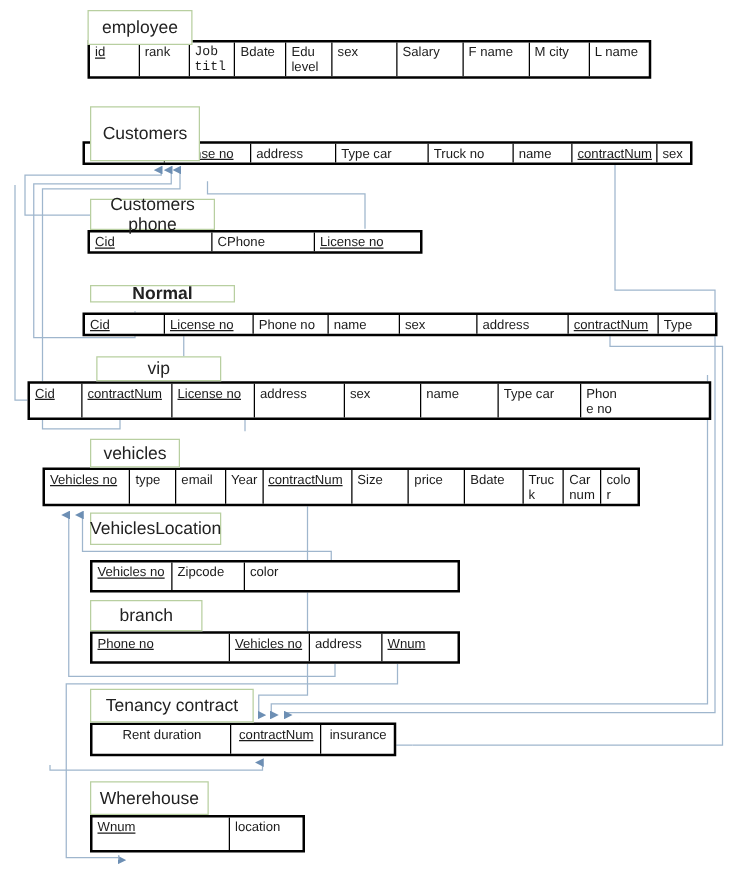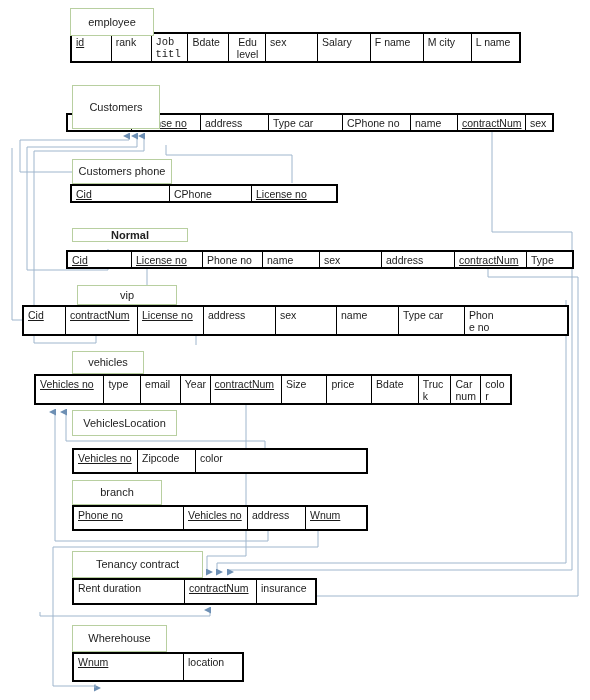--- a/index.html
+++ b/index.html
@@ -33,21 +33,21 @@
   
   .entity {
     position: absolute;
     z-index: 3;
   }
   .ent-title {
     position: absolute;
     box-sizing: border-box;
     border: 1px solid #b8cfa0;
     background: #ffffff;
-    font-size: 11px;
+    font-size: 14px;
     line-height: 1.1;
     color: #222222;
     display: flex;
     align-items: center;
     justify-content: center;
     text-align: center;
     padding: 1px 3px;
     z-index: 4;
   }
   .ent-table {
@@ -124,37 +124,37 @@
     </g>
   </svg>
 
   <div class="entity">
     <div class="ent-title" style="left:70px; top:8px; width:84px; height:28px;">employee</div>
     <div class="ent-table" style="left:70px; top:32px; width:451px; height:31px;">
       <div class="attr" style="width:42px;"><span class="k">id</span></div>
       <div class="attr" style="width:42px;"><span>rank</span></div>
       <div class="attr" style="width:39px;font-family:Liberation Mono, monospace;"><span>Job title</span></div>
       <div class="attr" style="width:43px;"><span>Bdate</span></div>
-      <div class="attr" style="width:39px;text-align:center;"><span>Edu level</span></div>
+      <div class="attr" style="width:39px;"><span>Edu level</span></div>
       <div class="attr" style="width:55px;"><span>sex</span></div>
       <div class="attr" style="width:56px;"><span>Salary</span></div>
       <div class="attr" style="width:56px;"><span>F name</span></div>
       <div class="attr" style="width:51px;"><span>M city</span></div>
       <div class="attr" style="width:50px;"><span>L name</span></div>
     </div>
   </div>
 
   <div class="entity">
     <div class="ent-title" style="left:72px; top:85px; width:88px; height:44px;">Customers</div>
     <div class="ent-table" style="left:66px; top:113px; width:488px; height:19px;">
       <div class="attr" style="width:64px;"><span class="k">Cid</span></div>
       <div class="attr" style="width:69px;"><span class="k">License no</span></div>
       <div class="attr" style="width:68px;"><span>address</span></div>
       <div class="attr" style="width:74px;"><span>Type car</span></div>
-      <div class="attr" style="width:68px;"><span>CPhone no</span></div>
+      <div class="attr" style="width:68px;"><span>Truck no</span></div>
       <div class="attr" style="width:47px;"><span>name</span></div>
       <div class="attr" style="width:68px;"><span class="k">contractNum</span></div>
       <div class="attr" style="width:26px;"><span>sex</span></div>
     </div>
   </div>
 
   <div class="entity">
     <div class="ent-title" style="left:72px; top:159px; width:100px; height:25px;">Customers phone</div>
     <div class="ent-table" style="left:70px; top:184px; width:268px; height:19px;">
       <div class="attr" style="width:98px;"><span class="k">Cid</span></div>
@@ -222,21 +222,21 @@
     <div class="ent-table" style="left:72px; top:505px; width:296px; height:26px;">
       <div class="attr" style="width:110px;"><span class="k">Phone no</span></div>
       <div class="attr" style="width:64px;"><span class="k">Vehicles no</span></div>
       <div class="attr" style="width:58px;"><span>address</span></div>
       <div class="attr" style="width:60px;"><span class="k">Wnum</span></div>
     </div>
   </div>
 
   <div class="entity">
     <div class="ent-title" style="left:72px; top:551px; width:131px; height:27px;">Tenancy contract</div>
-    <div class="ent-table" style="left:72px; top:578px; width:245px; height:27px;">
+    <div class="ent-table" style="left:72px; top:578px; width:245px; height:27px;text-align:center;">
       <div class="attr" style="width:111px;"><span>Rent duration</span></div>
       <div class="attr" style="width:72px;"><span class="k">contractNum</span></div>
       <div class="attr" style="width:58px;"><span>insurance</span></div>
     </div>
   </div>
 
   <div class="entity">
     <div class="ent-title" style="left:72px; top:625px; width:95px; height:27px;">Wherehouse</div>
     <div class="ent-table" style="left:72px; top:652px; width:172px; height:30px;">
       <div class="attr" style="width:110px;"><span class="k">Wnum</span></div>

